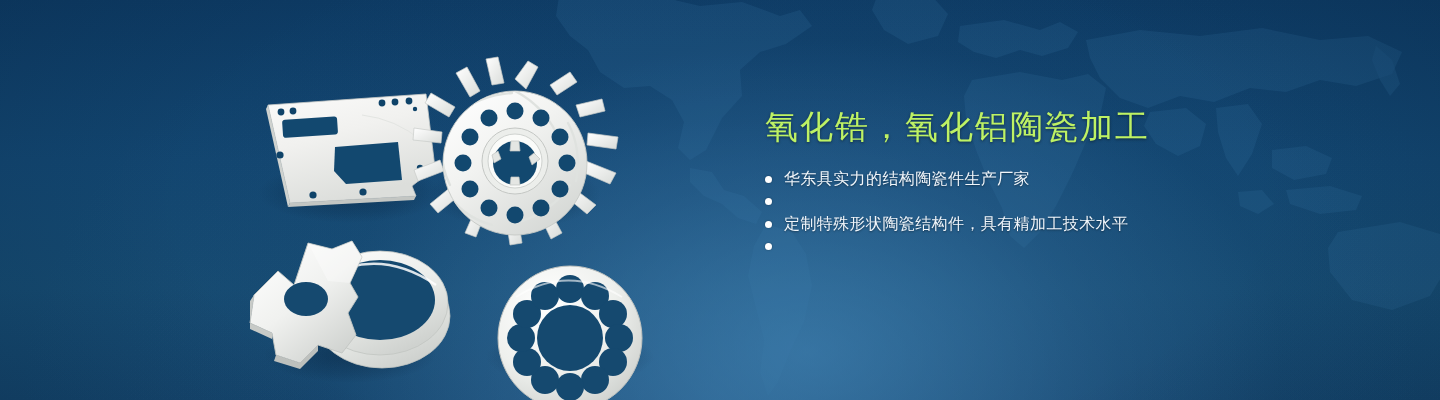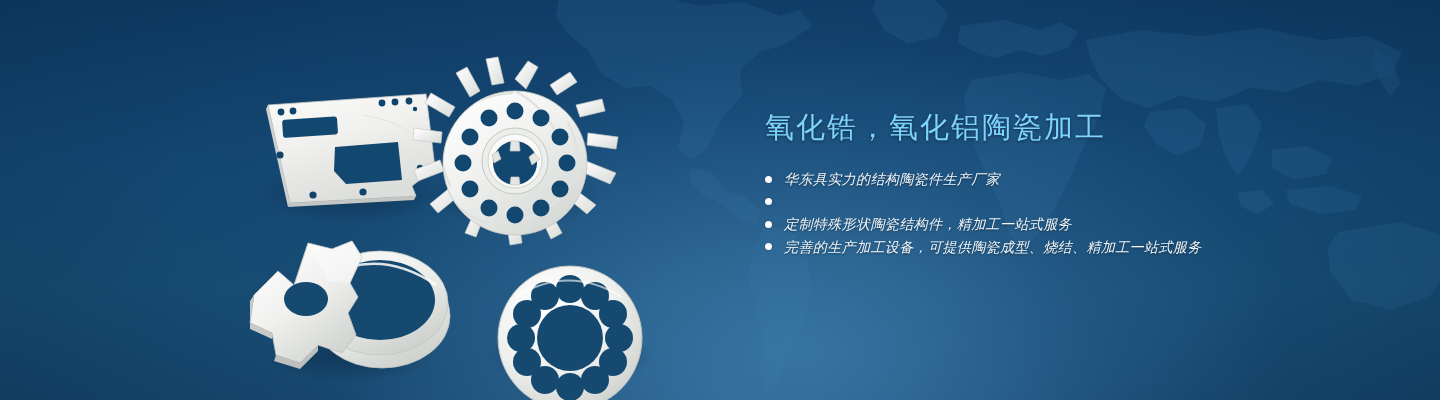--- a/index.html
+++ b/index.html
@@ -45,24 +45,24 @@
   .bg-map svg { width: 100%; height: 100%; display: block; }
 
   
   .text-col {
     position: absolute;
     left: 765px;
     top: 108px;
     width: 620px;
   }
   .headline {
-    font-size: 29px;
+    font-size: 33px;
     line-height: 38px;
     letter-spacing: 2px;
-    color: #7dd3fc;
+    color: #bef264;
     font-weight: normal;
     margin: 0 0 22px 0;
     text-shadow: 0 1px 3px rgba(0,0,0,0.45);
     white-space: nowrap;
   }
   .bullets {
     list-style: none;
     margin: 0;
     padding: 0;
   }
@@ -75,26 +75,25 @@
   .bullet-dot {
     flex: 0 0 auto;
     width: 7px;
     height: 7px;
     border-radius: 50%;
     background: #ffffff;
     margin-right: 12px;
     box-shadow: 0 0 2px rgba(0,0,0,0.35);
   }
   .bullet-text {
-    font-size: 14px;
+    font-size: 16px;
     line-height: 22.5px;
     color: #f1f6fb;
     letter-spacing: 0.4px;
     text-shadow: 0 1px 2px rgba(0,0,0,0.40);
-    font-style: italic;
   }
 
   
   .products {
     position: absolute;
     left: 230px;
     top: 45px;
     width: 500px;
     height: 340px;
   }
@@ -335,22 +334,21 @@
     <ul class="bullets">
       <li class="bullet-row">
         <span class="bullet-dot"></span>
         <span class="bullet-text">华东具实力的结构陶瓷件生产厂家</span>
       </li>
       <li class="bullet-row">
         <span class="bullet-dot"></span>
       </li>
       <li class="bullet-row">
         <span class="bullet-dot"></span>
-        <span class="bullet-text">定制特殊形状陶瓷结构件，精加工一站式服务</span>
+        <span class="bullet-text">定制特殊形状陶瓷结构件，具有精加工技术水平</span>
       </li>
       <li class="bullet-row">
         <span class="bullet-dot"></span>
-        <span class="bullet-text">完善的生产加工设备，可提供陶瓷成型、烧结、精加工一站式服务</span>
       </li>
     </ul>
 
   </div>
 </div>
 
 </body></html>

